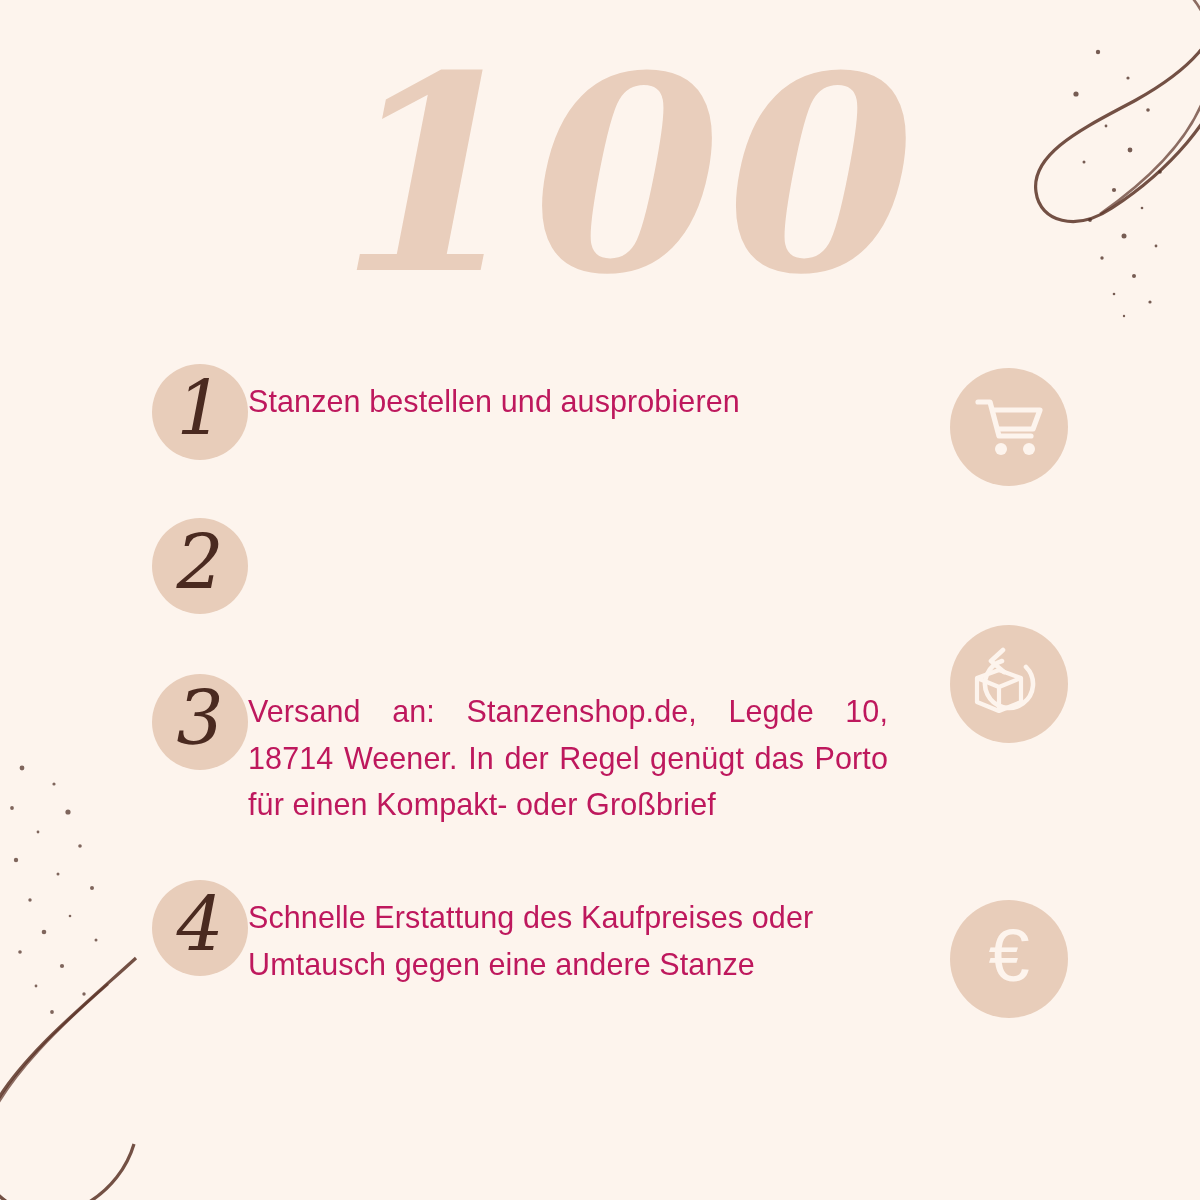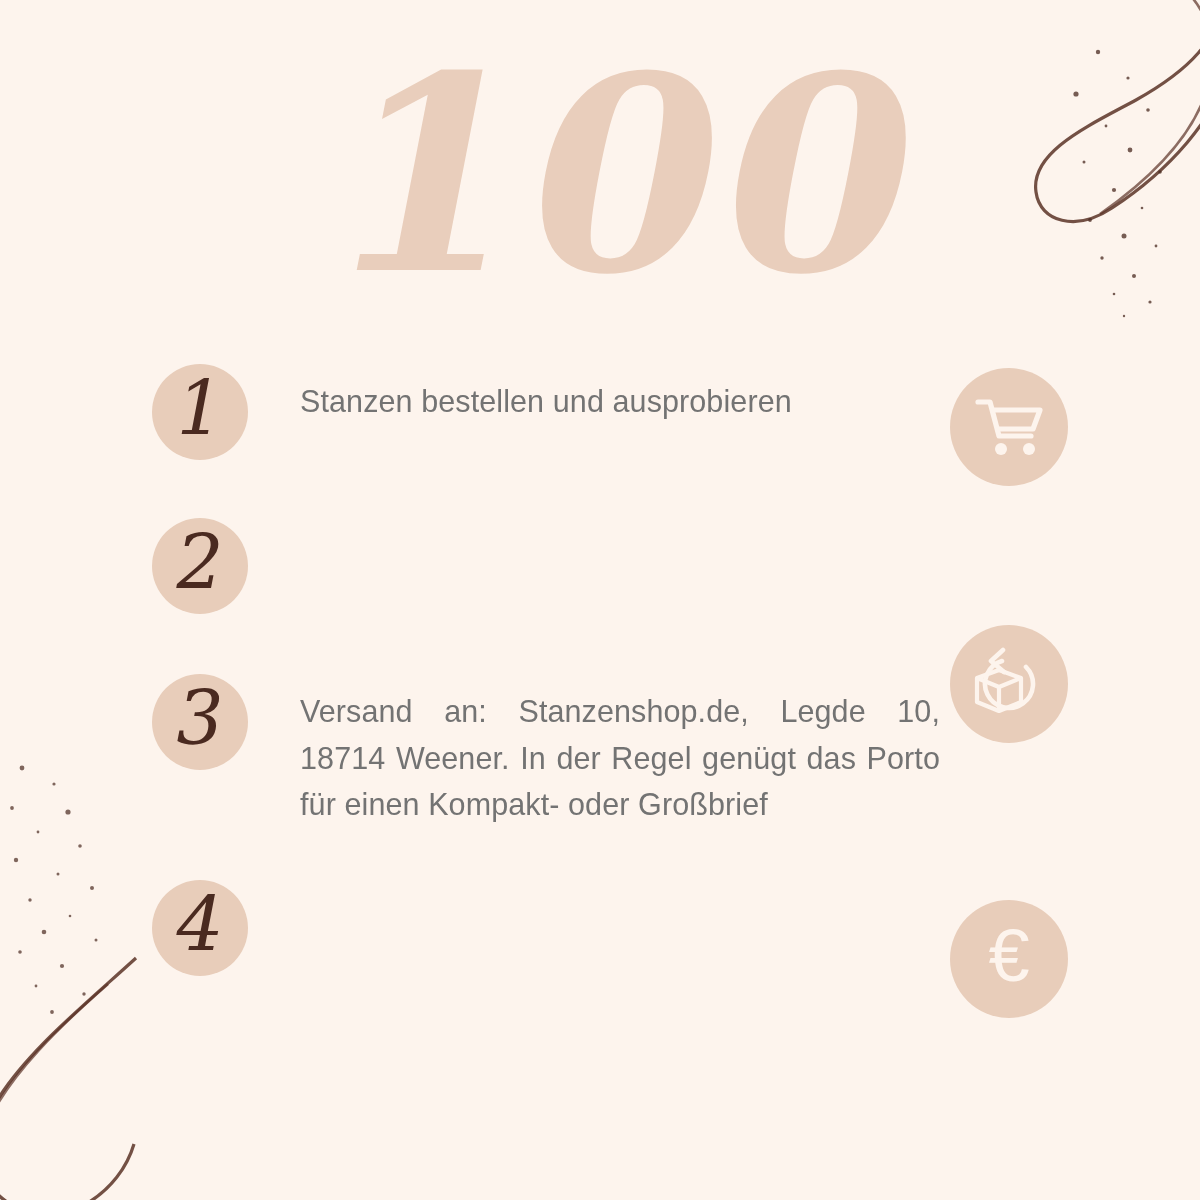--- a/index.html
+++ b/index.html
@@ -106,22 +106,21 @@
     font-size: 74px;
     font-weight: 400;
     color: #4a2a20;
     line-height: 1;
     transform: translateY(-4px);
   }
 
   .step-text {
     flex: 0 0 640px;
     width: 640px;
-    margin-left: 52px;
-    color: #737373;
+    color: #be185d;
     font-size: 30.5px;
     line-height: 1.53;
     text-align: justify;
     text-justify: inter-word;
     padding-top: 14px;
     letter-spacing: .1px;
   }
   .step-text.nojust { text-align: left; }
 
   
@@ -259,16 +258,17 @@
       <div class="badge">
         <span>3</span>
       </div>
       <div class="step-text">Versand an: Stanzenshop.de, Legde 10, 18714 Weener. In der Regel genügt das Porto für einen Kompakt- oder Großbrief</div>
     </div>
 
     <div class="step step-4">
       <div class="badge">
         <span>4</span>
       </div>
+      <div class="step-text nojust">Schnelle Erstattung des Kaufpreises oder Umtausch gegen eine andere Stanze</div>
     </div>
 
   </div>
 </div>
 
 </body></html>

